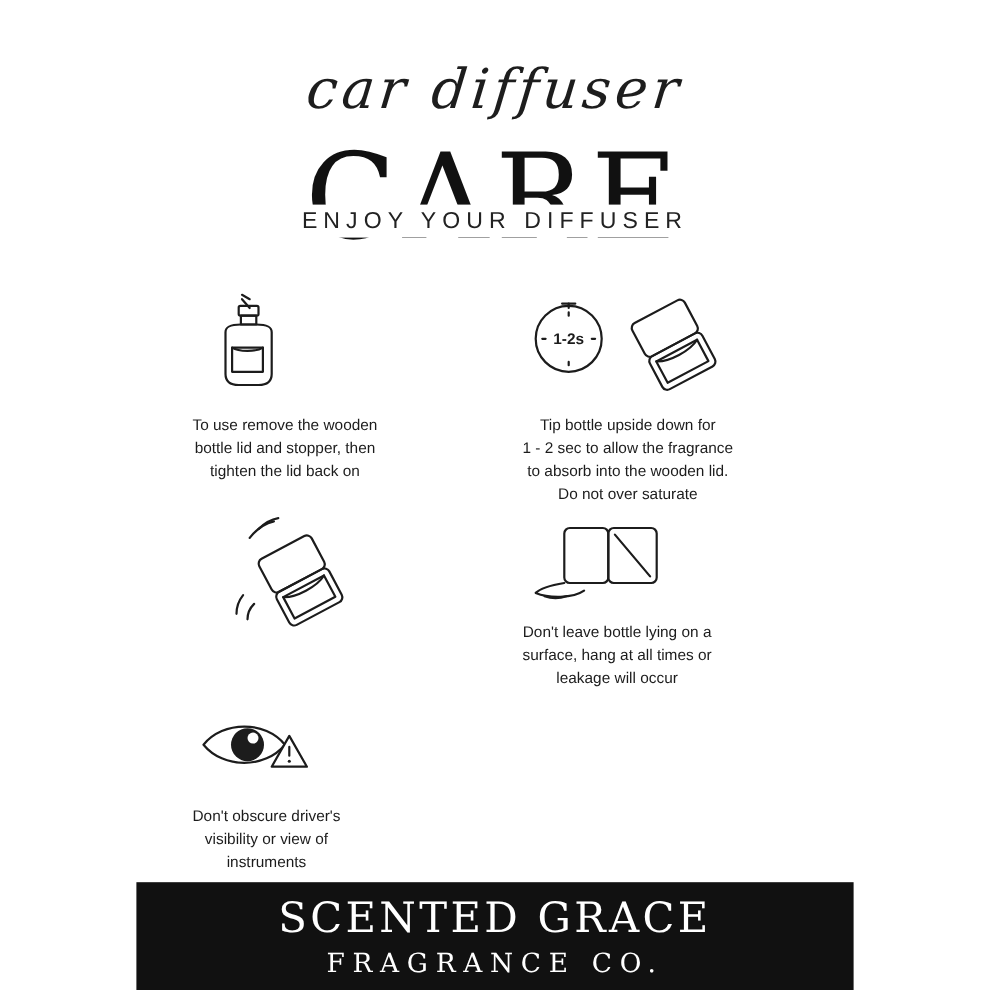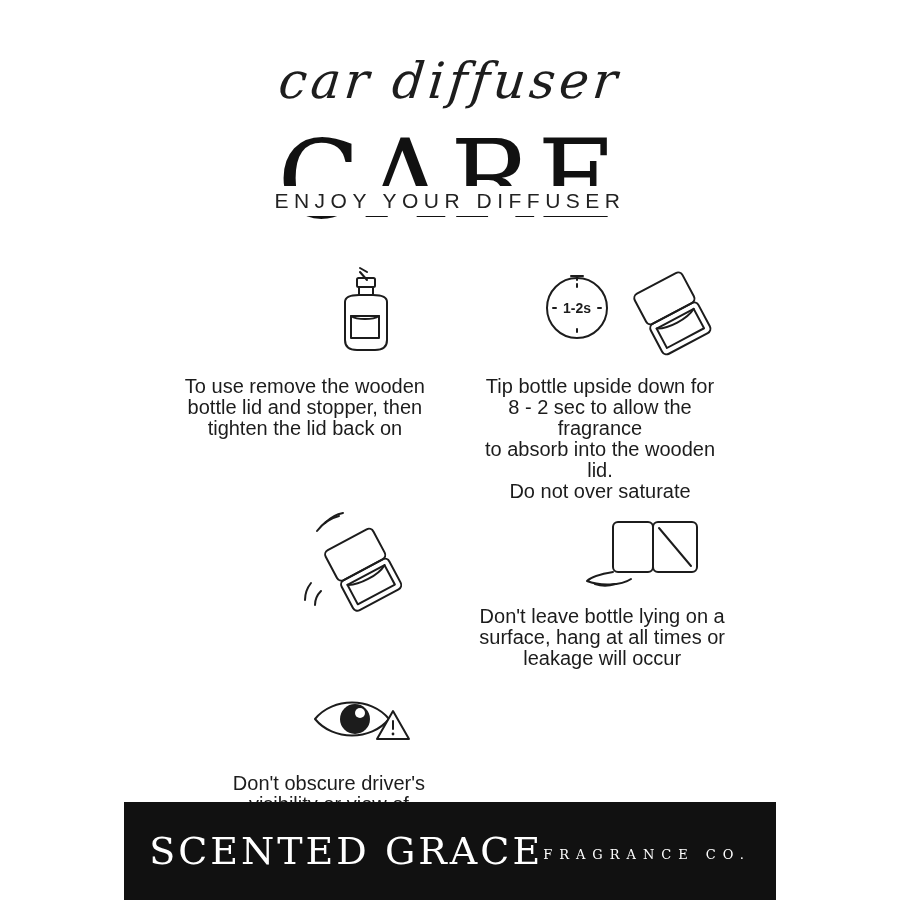--- a/index.html
+++ b/index.html
@@ -83,64 +83,64 @@
     width: 600px;
     display: grid;
     grid-template-columns: 250px 250px;
     column-gap: 50px;
     row-gap: 6px;
     justify-content: center;
   }
   .step {
     display: flex;
     flex-direction: column;
-    align-items: flex-end;
+    align-items: flex-start;
   }
   .step-icon {
     height: 108px;
     display: flex;
     align-items: center;
     justify-content: center;
   }
   .step-text {
     margin-top: 6px;
     text-align: center;
     font-family: "Liberation Sans", sans-serif;
-    font-size: 20px;
+    font-size: 14px;
     line-height: 21px;
     color: #1c1c1c;
     white-space: pre-line;
     max-width: 250px;
   }
   .row-2 .step-icon { height: 120px; }
   .row-3 .step-icon { height: 92px; }
 
   
   .footer {
     position: absolute;
     left: 124px;
     top: 802px;
     width: 652px;
     height: 98px;
     background: #111111;
     color: #ffffff;
     display: flex;
-    flex-direction: row;
+    flex-direction: column;
     align-items: center;
     justify-content: center;
   }
   .brand {
     font-family: "DejaVu Serif", serif;
     font-size: 38px;
     letter-spacing: 3px;
     line-height: 44px;
   }
   .brand-sub {
     font-family: "DejaVu Serif", serif;
-    font-size: 13px;
+    font-size: 24px;
     letter-spacing: 7px;
     margin-top: 6px;
   }
 </style>
 </head>
 <body>
 
 <div class="page">
 
   <div class="header">
@@ -182,21 +182,21 @@
           <text x="42" y="47" font-family="Liberation Sans, sans-serif" font-size="14" font-weight="bold" fill="#1c1c1c" stroke="none" text-anchor="middle">1-2s</text>
           <g transform="rotate(-28 140 46)">
             <rect x="110" y="12" width="54" height="34" rx="5"></rect>
             <rect x="110" y="46" width="54" height="34" rx="5"></rect>
             <path d="M116 52 h42 v22 h-42 z"></path>
             <path d="M116 52 c10 6 32 6 42 0"></path>
           </g>
         </svg>
       </div>
       <div class="step-text">Tip bottle upside down for
-8 - 2 sec to allow the fragrance
+1 - 2 sec to allow the fragrance
 to absorb into the wooden lid.
 Do not over saturate</div>
     </div>
 
 
     <div class="step row-2">
       <div class="step-icon">
         <svg width="160" height="118" viewBox="0 0 160 118" fill="none" stroke="#1c1c1c" stroke-width="2" stroke-linecap="round" stroke-linejoin="round">
           <path d="M60 14 c6 -6 12 -9 18 -10"></path>
           <path d="M52 22 c6 -8 14 -13 22 -15"></path>

